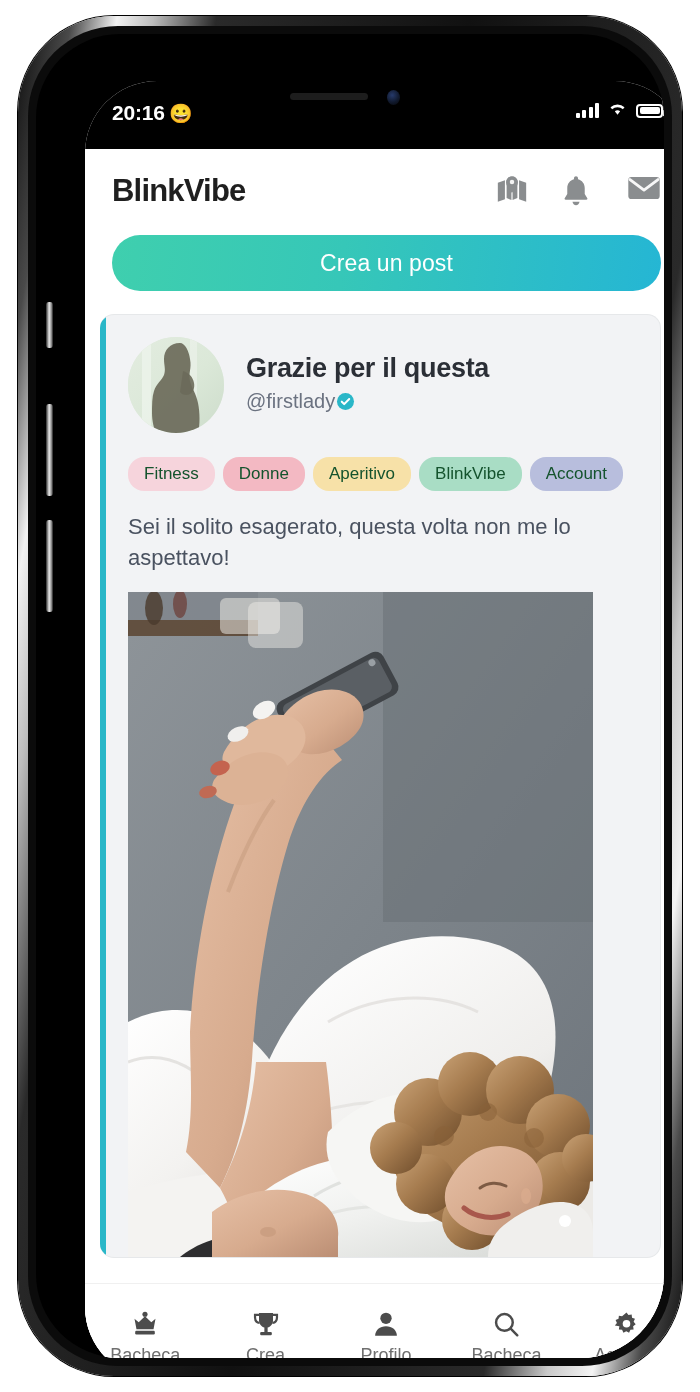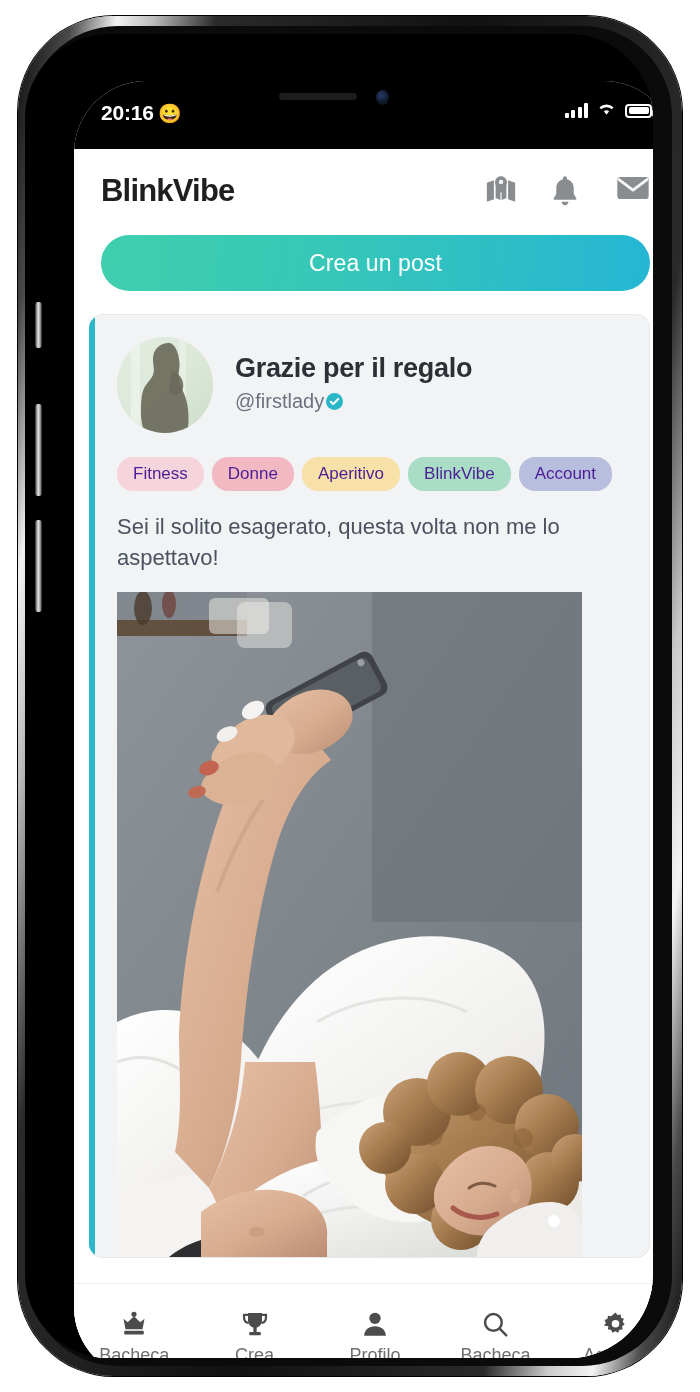--- a/index.html
+++ b/index.html
@@ -38,21 +38,21 @@
     position: absolute;
     left: 28px;
     top: 26px;
     width: 644px;
     height: 1340px;
     border-radius: 90px;
     background: #0b0b0b;
   }
   .phone-body {
     position: absolute;
-    left: 25px;
+    left: 36px;
     top: 34px;
     width: 628px;
     height: 1324px;
     border-radius: 84px;
     background: #000000;
     overflow: hidden;
     text-decoration: underline;
   }
 
   
@@ -263,21 +263,21 @@
   .tags {
     display: flex;
     flex-wrap: wrap;
     gap: 8px;
     margin-top: 24px;
   }
   .tag {
     padding: 7px 16px;
     border-radius: 16px;
     font-size: 17px;
-    color: #4c1d95;
+    color: #14532d;
     white-space: nowrap;
     cursor: pointer;
   }
 
   .post-text {
     margin-top: 20px;
     font-size: 22px;
     line-height: 1.43;
     color: #4a5260;
     padding-right: 10px;
@@ -433,21 +433,21 @@
                       </linearGradient>
                     </defs>
                     <rect width="96" height="96" fill="url(#avbg)"></rect>
                     <rect x="14" y="0" width="9" height="96" fill="#eef4ec" opacity="0.75"></rect>
                     <rect x="62" y="0" width="7" height="96" fill="#eef4ec" opacity="0.6"></rect>
                     <path d="M52 6c-10 0-16 7-16 16 0 7 2 10 0 16-2 5-8 9-10 16-2 6-2 14-2 22 0 8 2 16 4 20h42c2-8 2-20 0-30-2-10-6-14-8-22-2-8 2-12 0-22-1-8-5-16-10-16z" fill="#6b6a5a" opacity="0.92"></path>
                     <path d="M55 34c6 2 10 6 11 12 1 5-1 9-4 11-3 2-8 1-10-2" fill="#6b6a5a" opacity="0.9"></path>
                   </svg>
                 </div>
                 <div class="post-title-col">
-                  <div class="post-title">Grazie per il regalo</div>
+                  <div class="post-title">Grazie per il questa</div>
                   <div class="post-handle">
                     <span>@firstlady</span>
                     <span class="verified">
                       <svg width="13" height="13" viewBox="0 0 14 14">
                         <path d="M3 7.2l2.6 2.6L11 4.3" fill="none" stroke="#ffffff" stroke-width="2.2" stroke-linecap="round" stroke-linejoin="round"></path>
                       </svg>
                     </span>
                   </div>
                 </div>
               </div>

